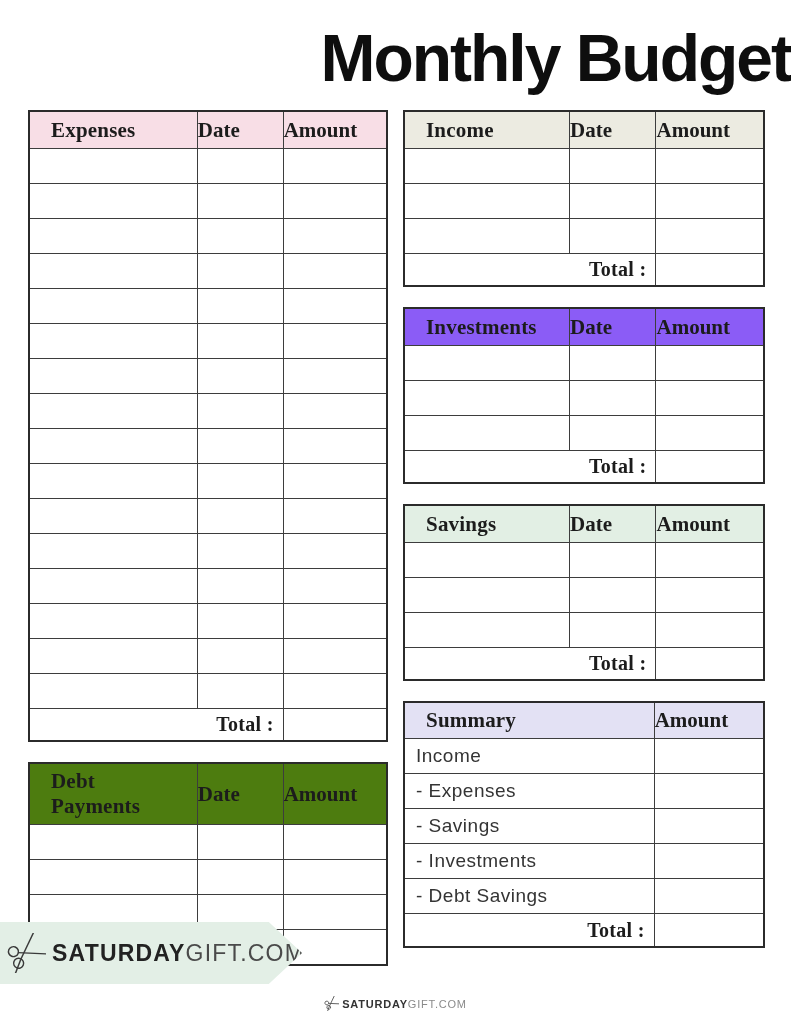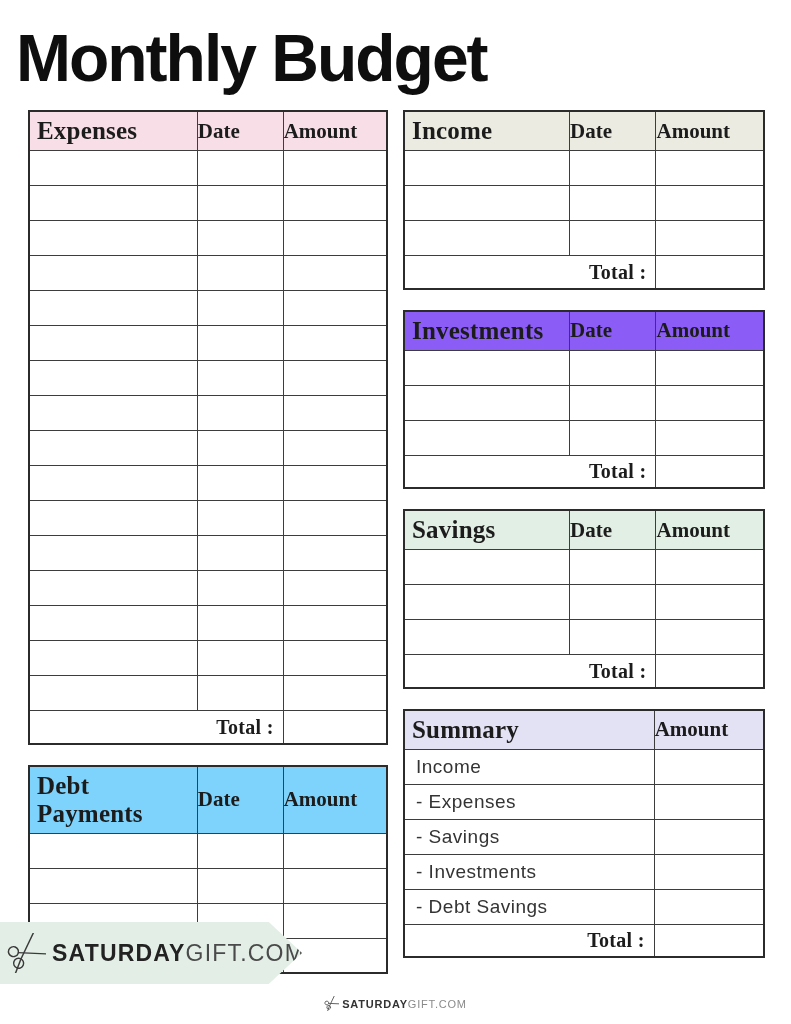--- a/index.html
+++ b/index.html
@@ -6,21 +6,21 @@
   html, body { background: #ffffff; }
   body {
     width: 791px; height: 1024px;
     position: relative;
     overflow: hidden;
     font-family: "Liberation Serif", serif;
     color: #1c1c1c;
   }
   .page-title {
     margin-top: 24px;
-    text-align: left;
+    text-align: right;
     font-family: "Liberation Sans", sans-serif;
     font-weight: 800;
     font-size: 66px;
     letter-spacing: -2px;
     color: #0e0e0e;
     line-height: 1.05;
     padding-left: 16px;
   }
   .columns {
     display: flex;
@@ -35,22 +35,22 @@
   table.sheet {
     width: 100%;
     border-collapse: collapse;
     table-layout: fixed;
     border: 2px solid #2b2b2b;
     background: #fff;
   }
   table.sheet th, table.sheet td { border: 1px solid #3d3d3d; }
   th.cat {
     text-align: left;
-    padding: 5px 7px;
-    font-size: 25px;
+    padding: 5px 21px;
+    font-size: 21px;
     font-weight: bold;
     height: 37px;
     letter-spacing: 0.2px;
   }
   th.small {
     text-align: left;
     font-size: 21px;
     font-weight: bold;
     height: 37px;
   }
@@ -233,21 +233,21 @@
       </tfoot>
     </table>
 
     <table class="sheet">
       <colgroup>
           <col style="width:47%">
           <col style="width:24%">
           <col style="width:29%">
         </colgroup>
       <thead>
-        <tr style="background: #7dd3fc;">
+        <tr style="background: #4d7c0f;">
           <th class="cat">Debt Payments</th>
           <th class="small">Date</th>
           <th class="small">Amount</th>
         </tr>
       </thead>
       <tbody>
         <tr>
           <td class="empty rows-tall"></td>
           <td class="empty"></td>
           <td class="empty"></td>

